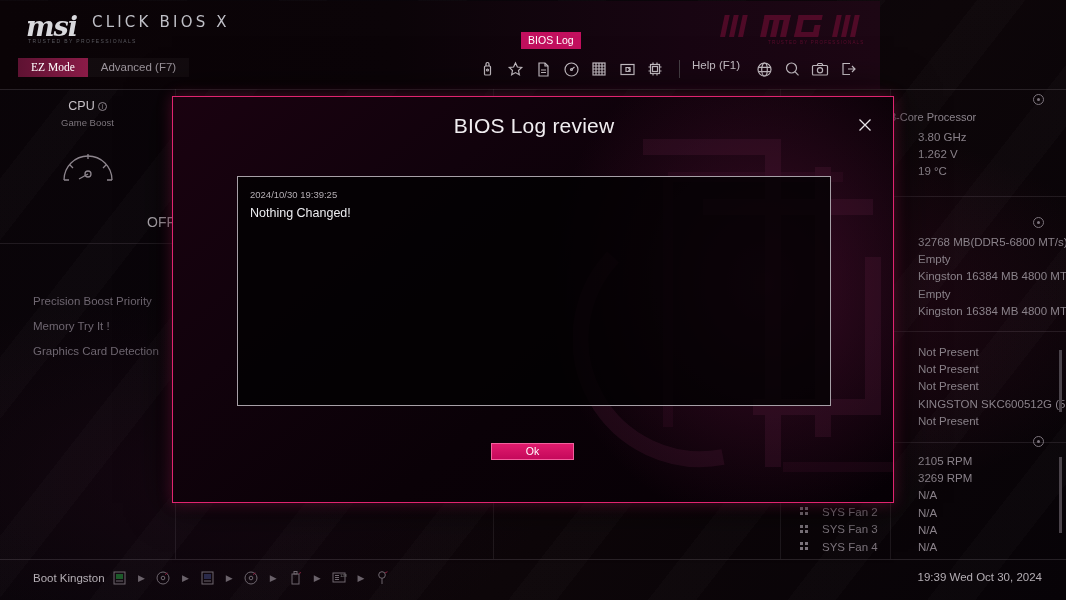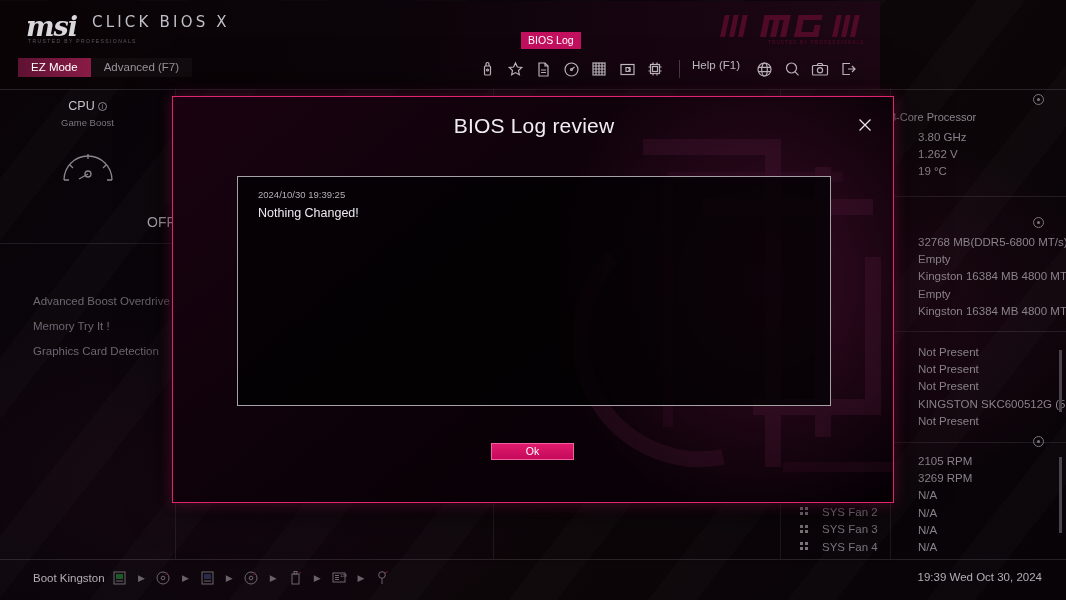--- a/index.html
+++ b/index.html
@@ -43,21 +43,21 @@
   .click-bios {
     position: absolute; left: 92px; top: 12px;
     font-size: 15px; letter-spacing: 3.2px; color: #bfbfc6;
     font-family: "DejaVu Sans", sans-serif; font-weight: 400;
   }
   .mode-tabs { position: absolute; left: 18px; top: 57px; display: flex; }
   .mode-tab {
     height: 19px; line-height: 19px; padding: 0 13px;
     font-size: 11.5px; color: #b9b3b8; cursor: pointer;
   }
-  .mode-tab.active { background: linear-gradient(90deg,#5e1232,#8a1b47); color: #fff; }
+  .mode-tab.active { background: linear-gradient(90deg,#5e1232,#8a1b47); color: #fff; font-family: Liberation Serif, serif; }
   .mode-tab.inactive { background: rgba(255,255,255,0.035); color: #9a939a; }
 
   .mpg-wm {
     position: absolute; right: 8px; top: 8px; width: 152px; height: 38px;
     opacity: 0.55; overflow: hidden;
   }
 
   .toolbar { position: absolute; right: 18px; top: 55px; display: flex; align-items: center; gap: 0; }
   .tb-icon {
     width: 28px; height: 26px; display: flex; align-items: center; justify-content: center;
@@ -137,21 +137,21 @@
     position: absolute; left: 0; top: 17px; width: 722px; text-align: center;
     font-size: 21px; color: #f0edf0; font-weight: 400; letter-spacing: 0.2px;
   }
   .dlg-close {
     position: absolute; right: 17px; top: 17px; width: 22px; height: 22px;
     display: flex; align-items: center; justify-content: center; cursor: pointer;
   }
   .dlg-log {
     position: absolute; left: 64px; top: 79px; width: 594px; height: 230px;
     border: 1px solid #a7a0a7; background: rgba(2,1,3,0.82);
-    padding: 10px 20px; overflow: hidden;
+    padding: 10px 12px; overflow: hidden;
   }
   .log-ts { font-size: 9.5px; color: #b4aeb4; line-height: 15px; }
   .log-msg { font-size: 12.5px; color: #ececf0; line-height: 20px; margin-top: 1px; }
   .dlg-ok {
     position: absolute; left: 318px; top: 346px; width: 83px; height: 17px;
     background: linear-gradient(180deg,#e01b6d,#c5095b);
     border: 1px solid #f2619d;
     color: #ffffff; font-size: 10.5px; text-align: center; line-height: 15px;
     cursor: pointer;
   }
@@ -287,21 +287,21 @@
           <path d="M4 36a24 24 0 0148 0"></path>
           <path d="M4 36h5M47 36h5M9.5 20.5l3.5 3.5M46.5 20.5L43 24M28 10v5"></path>
           <path d="M28 30l-9 5"></path>
           <circle cx="28" cy="30" r="3"></circle>
         </g>
       </svg>
     </div>
     <div class="gb-state">OFF</div>
     <div class="lp-rule"></div>
     <div class="lp-menu">
-      <div class="lp-item">Advanced Boost Overdrive</div>
+      <div class="lp-item">Precision Boost Priority</div>
       <div class="lp-item">Memory Try It !</div>
       <div class="lp-item">Graphics Card Detection</div>
     </div>
   </div>
 
   <div class="mid-div" style="left:175px"></div>
   <div class="mid-div" style="left:493px"></div>
   <div class="mid-div" style="left:780px"></div>
   <div class="mid-div" style="left:890px"></div>
 

